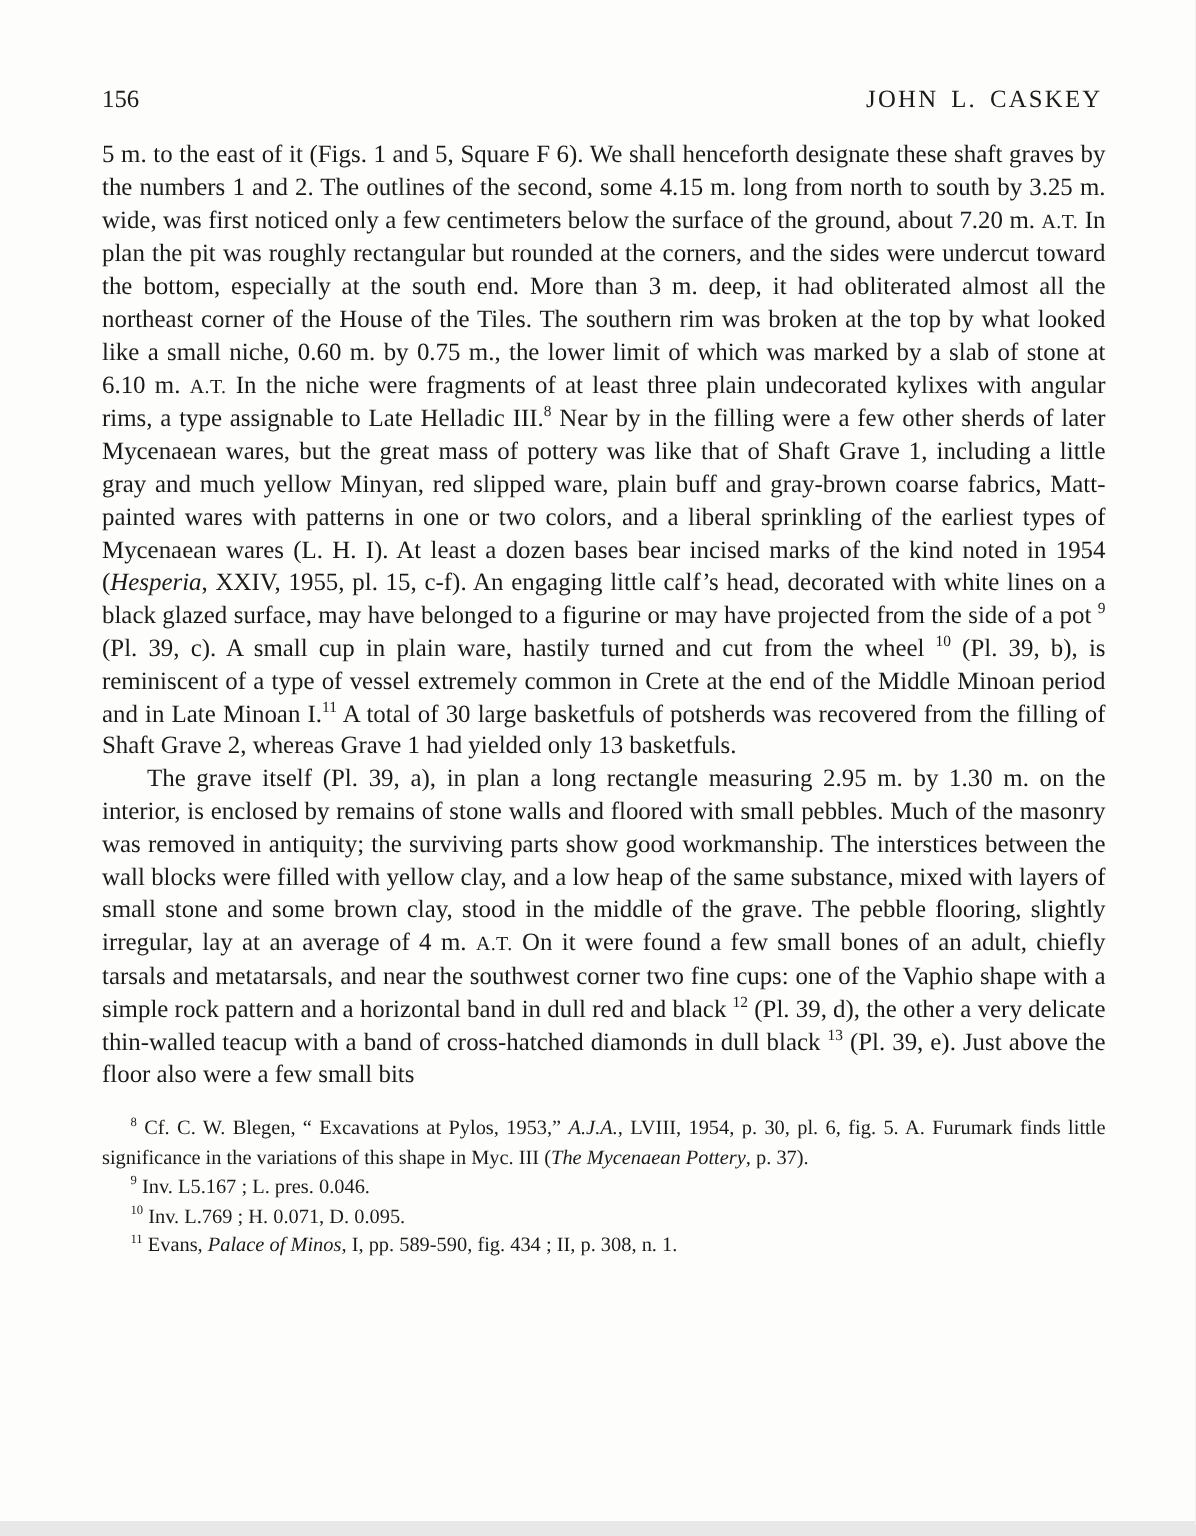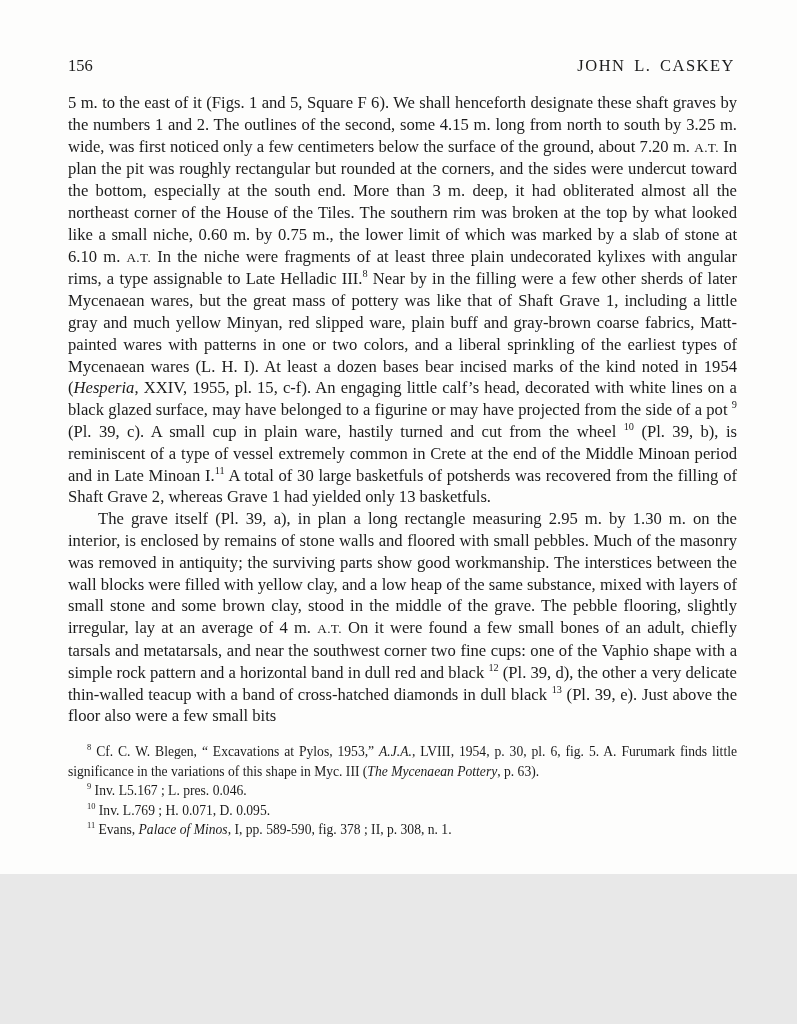--- a/index.html
+++ b/index.html
@@ -3,21 +3,21 @@
 <meta charset="utf-8">
 <style>
   html, body {
     margin: 0;
     padding: 0;
     background: #e8e8e8;
   }
   .page {
     position: relative;
     width: 797px;
-    height: 874px;
+    height: 1014px;
     margin: 0 auto;
     background: #fdfdfc;
     color: #1b1b1b;
     font-family: "Liberation Serif", "DejaVu Serif", serif;
     overflow: hidden;
     box-sizing: border-box;
   }
   .header {
     position: relative;
     margin: 56px 62px 0 68px;
@@ -78,19 +78,19 @@
     <span class="page-number">156</span>
     <span class="running-title">JOHN L. CASKEY</span>
   </div>
 
   <div class="body-text">
     <p class="para"><span>5 m. to the east of it (Figs. 1 and 5, Square F 6).  We shall henceforth designate these shaft graves by the numbers 1 and 2.  The outlines of the second, some 4.15 m. long from north to south by 3.25 m. wide, was first noticed only a few centimeters below the surface of the ground, about 7.20 m. </span><span class="run-sc">A.T.</span><span>  In plan the pit was roughly rectangular but rounded at the corners, and the sides were undercut toward the bottom, especially at the south end.  More than 3 m. deep, it had obliterated almost all the northeast corner of the House of the Tiles.  The southern rim was broken at the top by what looked like a small niche, 0.60 m. by 0.75 m., the lower limit of which was marked by a slab of stone at 6.10 m. </span><span class="run-sc">A.T.</span><span>  In the niche were fragments of at least three plain undecorated kylixes with angular rims, a type assignable to Late Helladic III.</span><span class="run-sup">8</span><span>  Near by in the filling were a few other sherds of later Mycenaean wares, but the great mass of pottery was like that of Shaft Grave 1, including a little gray and much yellow Minyan, red slipped ware, plain buff and gray-brown coarse fabrics, Matt-painted wares with patterns in one or two colors, and a liberal sprinkling of the earliest types of Mycenaean wares (L. H. I).  At least a dozen bases bear incised marks of the kind noted in 1954 (</span><span class="run-i">Hesperia</span><span>, XXIV, 1955, pl. 15, c-f).  An engaging little calf’s head, decorated with white lines on a black glazed surface, may have belonged to a figurine or may have projected from the side of a pot </span><span class="run-sup">9</span><span> (Pl. 39, c).  A small cup in plain ware, hastily turned and cut from the wheel </span><span class="run-sup">10</span><span> (Pl. 39, b), is reminiscent of a type of vessel extremely common in Crete at the end of the Middle Minoan period and in Late Minoan I.</span><span class="run-sup">11</span><span>  A total of 30 large basketfuls of potsherds was recovered from the filling of Shaft Grave 2, whereas Grave 1 had yielded only 13 basketfuls.</span></p>
     <p class="para indented"><span>The grave itself (Pl. 39, a), in plan a long rectangle measuring 2.95 m. by 1.30 m. on the interior, is enclosed by remains of stone walls and floored with small pebbles.  Much of the masonry was removed in antiquity; the surviving parts show good workmanship.  The interstices between the wall blocks were filled with yellow clay, and a low heap of the same substance, mixed with layers of small stone and some brown clay, stood in the middle of the grave.  The pebble flooring, slightly irregular, lay at an average of 4 m. </span><span class="run-sc">A.T.</span><span>  On it were found a few small bones of an adult, chiefly tarsals and metatarsals, and near the southwest corner two fine cups: one of the Vaphio shape with a simple rock pattern and a horizontal band in dull red and black </span><span class="run-sup">12</span><span> (Pl. 39, d), the other a very delicate thin-walled teacup with a band of cross-hatched diamonds in dull black </span><span class="run-sup">13</span><span> (Pl. 39, e).  Just above the floor also were a few small bits</span></p>
   </div>
 
   <div class="footnotes">
-    <p class="footnote"><span class="run-sup">8</span><span> Cf. C. W. Blegen, “ Excavations at Pylos, 1953,” </span><span class="run-i">A.J.A.</span><span>, LVIII, 1954, p. 30, pl. 6, fig. 5. A. Furumark finds little significance in the variations of this shape in Myc. III (</span><span class="run-i">The Mycenaean Pottery</span><span>, p. 63).</span></p>
+    <p class="footnote"><span class="run-sup">8</span><span> Cf. C. W. Blegen, “ Excavations at Pylos, 1953,” </span><span class="run-i">A.J.A.</span><span>, LVIII, 1954, p. 30, pl. 6, fig. 5. A. Furumark finds little significance in the variations of this shape in Myc. III (</span><span class="run-i">The Mycenaean Pottery</span><span>, p. 37).</span></p>
     <p class="footnote"><span class="run-sup">9</span><span> Inv. L5.167 ; L. pres. 0.046.</span></p>
     <p class="footnote"><span class="run-sup">10</span><span> Inv. L.769 ; H. 0.071, D. 0.095.</span></p>
-    <p class="footnote"><span class="run-sup">11</span><span> Evans, </span><span class="run-i">Palace of Minos</span><span>, I, pp. 589-590, fig. 378 ; II, p. 308, n. 1.</span></p>
+    <p class="footnote"><span class="run-sup">11</span><span> Evans, </span><span class="run-i">Palace of Minos</span><span>, I, pp. 589-590, fig. 434 ; II, p. 308, n. 1.</span></p>
   </div>
 
 </div>
 
 </body></html>

